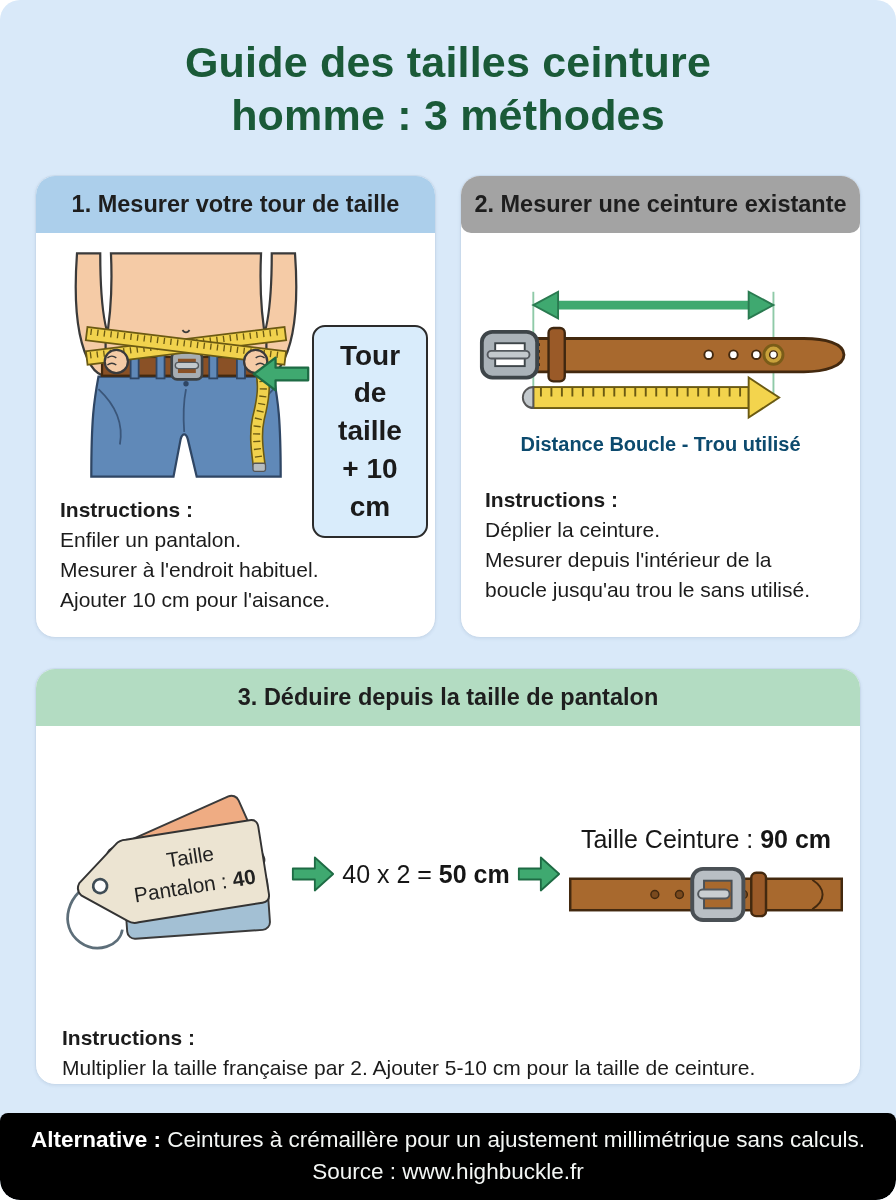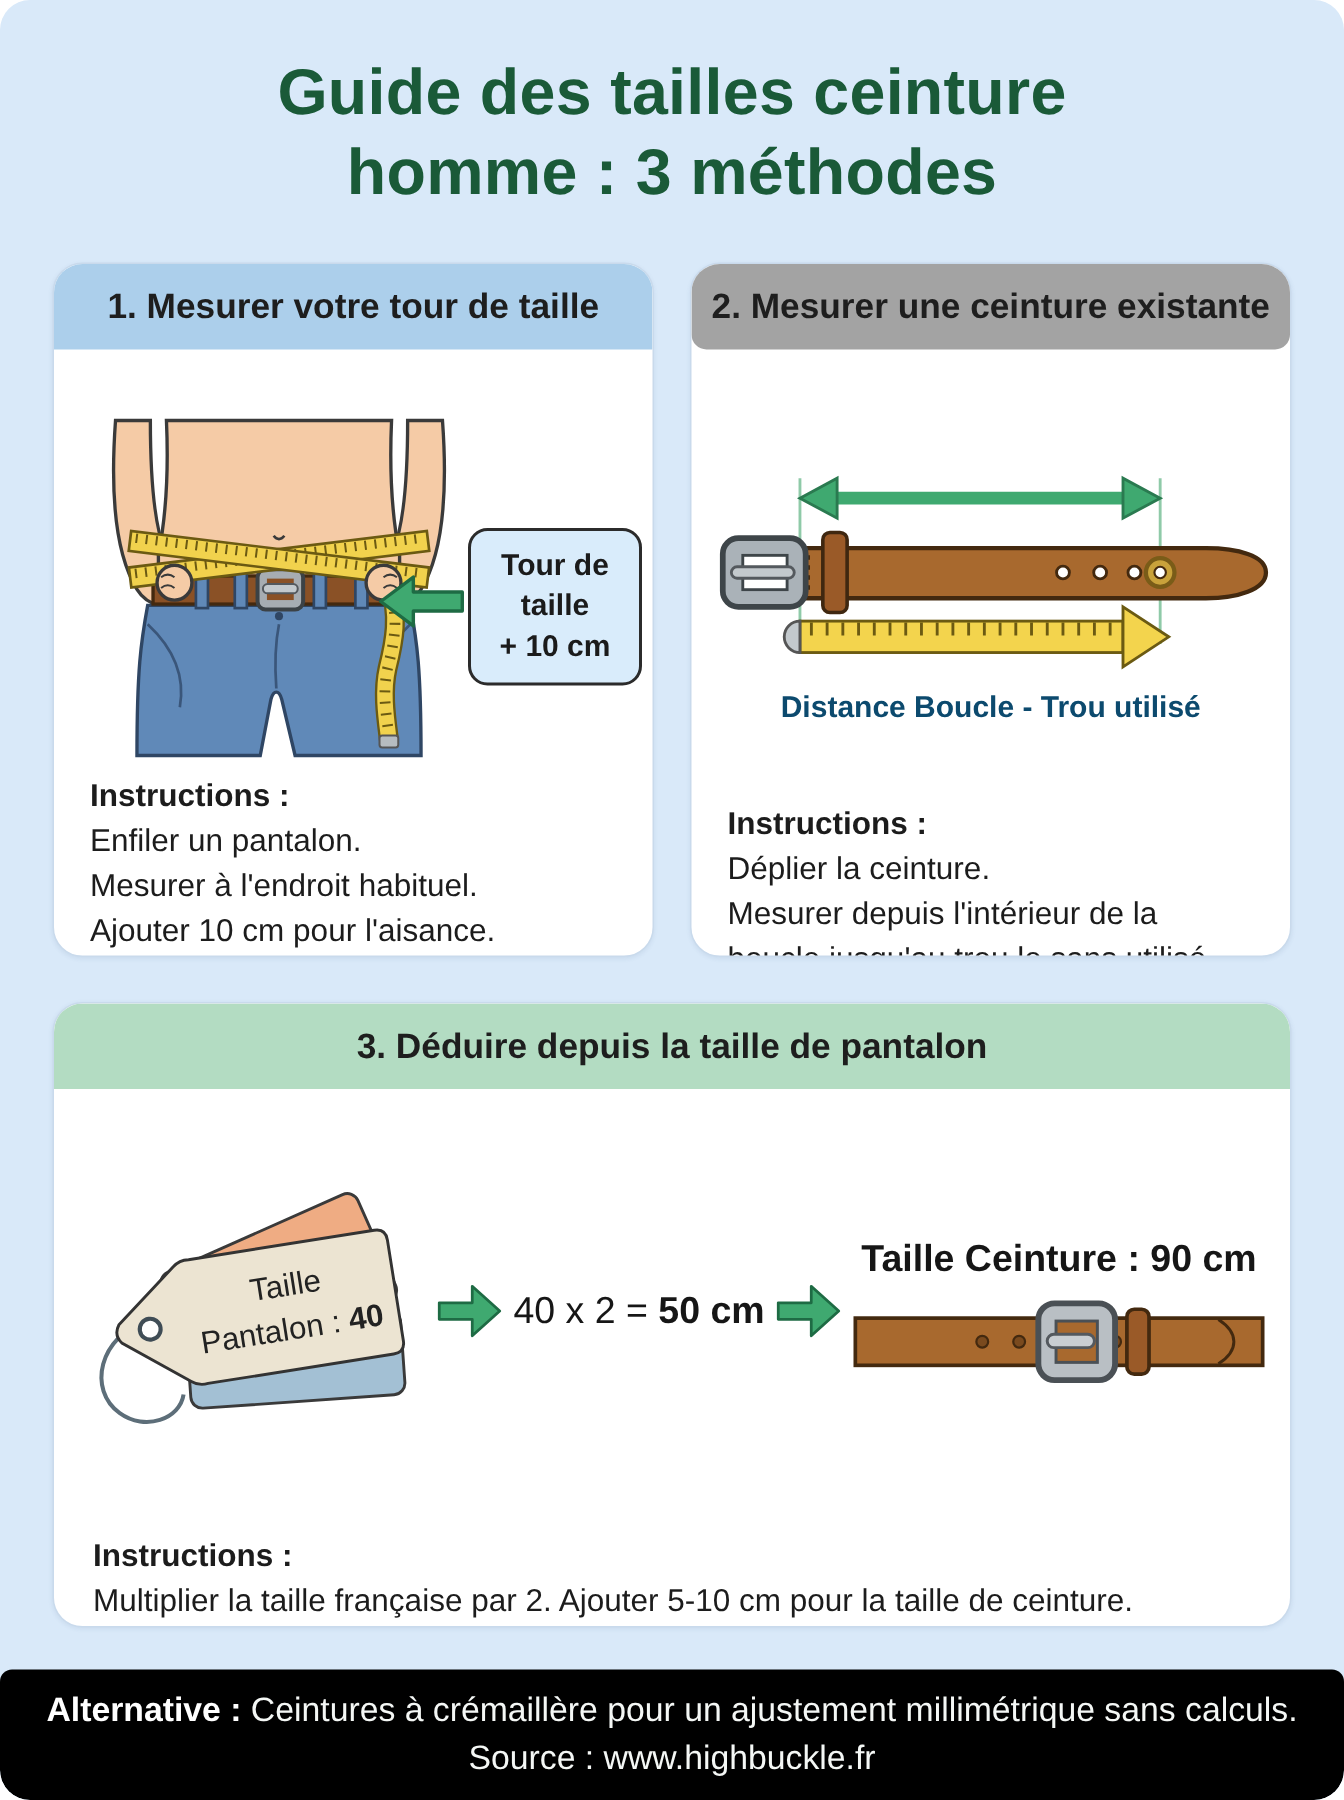--- a/index.html
+++ b/index.html
@@ -13,55 +13,54 @@
     margin-top:36px; text-align:center; color:#1a5a38;
     font-size:43px; font-weight:bold; line-height:1.24; letter-spacing:0.2px;
   }
   .cards-row {
     margin:32px 35px 0; display:flex; gap:24px; height:463px;
   }
   .card {
     background:#ffffff; border:1.5px solid #c9daec; border-radius:20px;
     overflow:hidden; display:flex; flex-direction:column;
     box-shadow:0 1px 3px rgba(70,100,140,0.10);
-    gap:27px;
   }
   .card-half { flex:1; }
   .card-header {
     height:57px; display:flex; align-items:center; justify-content:center;
     font-size:23.5px; font-weight:bold; color:#1e1e1e; flex-shrink:0;
   }
   .hdr-blue  { background:#accfeb; }
   .hdr-peach { background:#a3a3a3;border-radius:10px; }
   .hdr-green { background:#b3dcc2; }
 
   .card1-visual { position:relative; height:262px; }
   .torso-svg { position:absolute; left:16px; top:6px; }
   .callout-arrow { position:absolute; left:216px; top:120px; }
   .callout-box {
     position:absolute; left:276px; top:92px; width:116px;
     background:#d9ecfb; border:2.5px solid #2b2b2b; border-radius:13px;
-    padding:10px 6px; text-align:center; font-size:20px; font-weight:bold;
+    padding:10px 6px; text-align:center; font-size:28px; font-weight:bold;
     color:#1b1b1b; line-height:1.35;
   }
   .instructions { padding:0 24px; font-size:21px; color:#1c1c1c; line-height:1.44; }
   .instructions .lbl { font-weight:bold; }
 
   .card2-visual { height:228px; padding-top:34px; text-align:center; }
   .belt-caption { text-align:center; font-size:20px; font-weight:bold; color:#0c4a6e; margin-top:0px; }
   .card2 .instructions { margin-top:24px; }
 
   .card3 { margin:30px 35px 0; height:417px;justify-content:space-between; }
   .card3-content {
     display:flex; align-items:center; justify-content:space-between;
     padding:16px 16px 0; height:252px;
   }
   .flow-arrow { flex-shrink:0; }
   .formula { font-size:25px; color:#161616; white-space:nowrap; }
-  .result-col { display:flex; flex-direction:column; align-items:center;font-weight:bold; }
+  .result-col { display:flex; flex-direction:column; align-items:center; }
   .result-text { font-size:25px; color:#161616; white-space:nowrap; }
   .result-col svg { margin-top:9px; }
   .card3 .instructions { margin-top:16px; padding:0 26px; }
 
   .footer {
     margin-top:auto; background:#000000; color:#f4f7f5; text-align:center;
     font-size:22.5px; line-height:1.42; padding:11px 12px 12px;
     border-radius:8px 8px 20px 20px;
   }
   .footer b { color:#ffffff; }

